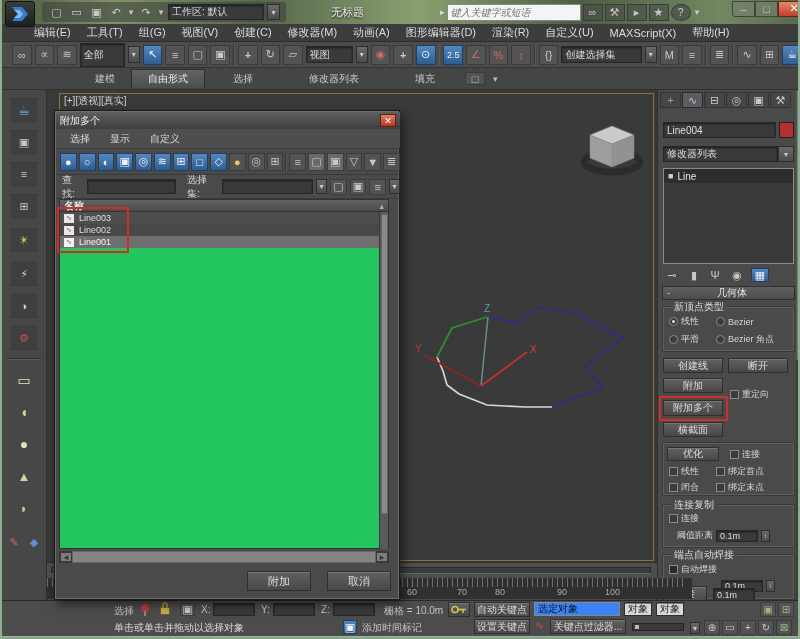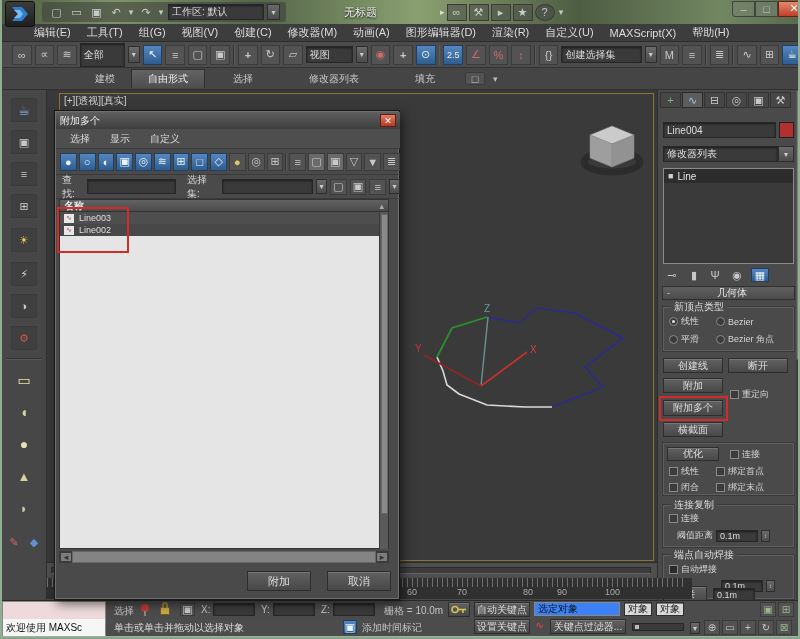--- a/index.html
+++ b/index.html
@@ -44,23 +44,24 @@
       <span class="ico" style="width:17px;height:16px;background:transparent;border:none;">▢</span>
       <span class="ico" style="width:17px;height:16px;background:transparent;border:none;">▭</span>
       <span class="ico" style="width:17px;height:16px;background:transparent;border:none;">▣</span>
       <span class="ico" style="width:16px;height:16px;background:transparent;border:none;">↶</span>
       <span class="ico tiny" style="width:8px;height:16px;background:transparent;border:none;">▾</span>
       <span class="ico" style="width:16px;height:16px;background:transparent;border:none;">↷</span>
       <span class="ico tiny" style="width:8px;height:16px;background:transparent;border:none;">▾</span>
       <span class="fld small" style="width:96px;height:16px;">工作区: 默认</span>
       <span class="ddarrow" style="width:13px;height:16px;">▾</span>
     </div>
-    <span class="abs" style="left:342px;top:5px;color:#f2f2f2;text-shadow:0 1px 2px #000;">无标题</span>
+    <span class="abs" style="left:329px;top:5px;color:#f2f2f2;text-shadow:0 1px 2px #000;">无标题</span>
     <div class="abs row" style="left:438px;top:3px;height:18px;gap:2px;">
       <span class="tiny" style="color:#ddd;">▸</span>
+      <input class="lightfld small" style="width: 134px; height: 17px; font-style: italic; background: rgb(244, 244, 244);" placeholder="键入关键字或短语">
       <span class="ico" style="width:20px;height:17px;background:rgba(70,70,70,.5);">∞</span>
       <span class="ico" style="width:20px;height:17px;background:rgba(70,70,70,.5);">⚒</span>
       <span class="ico" style="width:20px;height:17px;background:rgba(70,70,70,.5);">▸</span>
       <span class="ico" style="width:20px;height:17px;background:rgba(70,70,70,.5);">★</span>
       <span class="ico" style="width:20px;height:17px;border-radius:50%;background:rgba(70,70,70,.6);">?</span>
       <span class="ico tiny" style="width:9px;height:17px;background:transparent;border:none;">▾</span>
     </div>
     <div class="abs row" style="left:730px;top:0;height:17px;gap:0;">
       <span class="ico" style="width:23px;height:16px;background:rgba(120,130,115,.55);border:1px solid #3c463a;border-radius:0 0 0 3px;">–</span>
       <span class="ico" style="width:23px;height:16px;background:rgba(120,130,115,.55);border:1px solid #3c463a;">□</span>
@@ -183,21 +184,21 @@
   <div class="abs" style="left:45px;top:578px;width:645px;height:21px;background:#303030;z-index:8;">
     <div class="abs" style="left:0;top:0;width:640px;height:9px;background:repeating-linear-gradient(90deg,#6e6e6e 0,#6e6e6e 1px,transparent 1px,transparent 5px);"></div>
     <span class="tick-label" style="left:62px;">0</span>
     <span class="tick-label" style="left:110px;">10</span>
     <span class="tick-label" style="left:160px;">20</span>
     <span class="tick-label" style="left:210px;">30</span>
     <span class="tick-label" style="left:260px;">40</span>
     <span class="tick-label" style="left:310px;">50</span>
     <span class="tick-label" style="left:360px;">60</span>
     <span class="tick-label" style="left:410px;">70</span>
-    <span class="tick-label" style="left:476px;">80</span>
+    <span class="tick-label" style="left:448px;">80</span>
     <span class="tick-label" style="left:510px;">90</span>
     <span class="tick-label" style="left:558px;">100</span>
   </div>
 
   <div class="abs" style="left:655px;top:90px;width:145px;height:510px;background:#4a4a4a;border-left:1px solid #2e2e2e;z-index:5;">
 
     <div class="row" style="padding:2px 2px 0 2px;gap:1px;">
       <span class="ico" style="width:21px;height:16px;background:#464646;border-color:#333;color:#7fb07f;">+</span>
       <span class="ico" style="width:21px;height:16px;background:#5d5d5d;border-color:#2a2a2a;color:#9fc4e8;">∿</span>
       <span class="ico" style="width:21px;height:16px;background:#464646;border-color:#333;">⊟</span>
@@ -307,26 +308,20 @@
     <div class="abs btn small" style="left:5px;top:496px;width:44px;height:16px;">焊接</div>
     <div class="abs fld tiny" style="left:55px;top:498px;width:42px;height:13px;">0.1m</div>
 
     <div class="abs" style="left:138px;top:0;width:6px;height:510px;background:#3d3d3d;">
       <div class="abs" style="left:0;top:0;width:6px;height:270px;background:#7a7a7a;border:1px solid #555;"></div>
     </div>
   </div>
 
   <div class="abs" style="left:0;top:600px;width:800px;height:36px;background:#4c4c4c;border-top:1px solid #2a2a2a;z-index:20;">
 
-    <div class="abs" style="left:0;top:0;width:104px;height:36px;border:1px solid #888;">
-      <div class="abs" style="left:0;top:0;width:102px;height:17px;background:#eedada;"></div>
-      <div class="abs row" style="left:0;top:17px;width:102px;height:17px;background:#f6f6f6;color:#111;padding-left:3px;">
-        <span class="small">欢迎使用 MAXSc</span>
-      </div>
-    </div>
 
     <span class="abs small" style="left:112px;top:3px;color:#c4c4c4;">选择</span>
     <span class="abs" style="left:139px;top:3px;width:8px;height:8px;border-radius:50%;background:#c23a3a;"></span>
     <span class="abs" style="left:142px;top:10px;width:2px;height:5px;background:#888;"></span>
     <span class="abs" style="left:158px;top:6px;width:10px;height:8px;background:#c8a84a;border:1px solid #6e5a20;"></span>
     <span class="abs" style="left:160px;top:1px;width:6px;height:6px;border:2px solid #9a8438;border-bottom:none;border-radius:4px 4px 0 0;"></span>
     <span class="abs ico" style="left:178px;top:2px;width:15px;height:13px;">▣</span>
     <span class="abs small" style="left:199px;top:3px;color:#c4c4c4;">X:</span>
     <span class="abs fld" style="left:211px;top:2px;width:42px;height:13px;"></span>
     <span class="abs small" style="left:259px;top:3px;color:#c4c4c4;">Y:</span>
@@ -412,28 +407,32 @@
       <span class="ico" style="width:17px;height:16px;">▣</span>
       <span class="ico" style="width:17px;height:16px;">≡</span>
       <span class="ddarrow" style="width:11px;height:15px;">▾</span>
     </div>
 
     <div class="abs row" style="left:4px;top:88px;width:330px;height:13px;background:linear-gradient(#636363,#4b4b4b);border:1px solid #333;padding:0 4px;">
       <span class="small" style="font-weight:bold;color:#e8e8e8;flex:1;">名称</span>
       <span class="tiny" style="color:#aaa;">▴</span>
     </div>
 
-    <div class="abs" style="left:4px;top:101px;width:330px;height:337px;background:#e5e5e5;border:1px solid #333;border-top:none;">
+    <div class="abs" style="left:4px;top:101px;width:330px;height:337px;background:#22c55e;border:1px solid #333;border-top:none;">
       <div class="row" style="height:12px;background:#4e4e4e;padding-left:4px;gap:5px;">
         <span class="ico" style="width:10px;height:9px;background:#e8e8e8;border:none;color:#c03030;font-size:7px;">∿</span>
         <span class="tiny" style="color:#dedede;">Line003</span>
       </div>
       <div class="row" style="height:12px;background:#484848;padding-left:4px;gap:5px;">
         <span class="ico" style="width:10px;height:9px;background:#e8e8e8;border:none;color:#c03030;font-size:7px;">∿</span>
         <span class="tiny" style="color:#dedede;">Line002</span>
+      </div>
+      <div class="row" style="height:12px;background:#6e6e6e;padding-left:4px;gap:5px;">
+        <span class="ico" style="width:10px;height:9px;background:#f2f2f2;border:none;color:#c03030;font-size:7px;">∿</span>
+        <span class="tiny" style="color:#f4f4f4;">Line001</span>
       </div>
 
       <div class="abs" style="right:0;top:0;width:9px;height:337px;background:#5a5a5a;border-left:1px solid #3a3a3a;">
         <div class="abs" style="left:1px;top:2px;width:7px;height:300px;background:#8a8a8a;border:1px solid #666;"></div>
       </div>
     </div>
 
     <div class="abs redbox" style="left:2px;top:96px;width:72px;height:46px;z-index:5;"></div>
 
     <div class="abs row" style="left:4px;top:440px;width:330px;height:12px;background:#5a5a5a;border:1px solid #3a3a3a;gap:0;">

